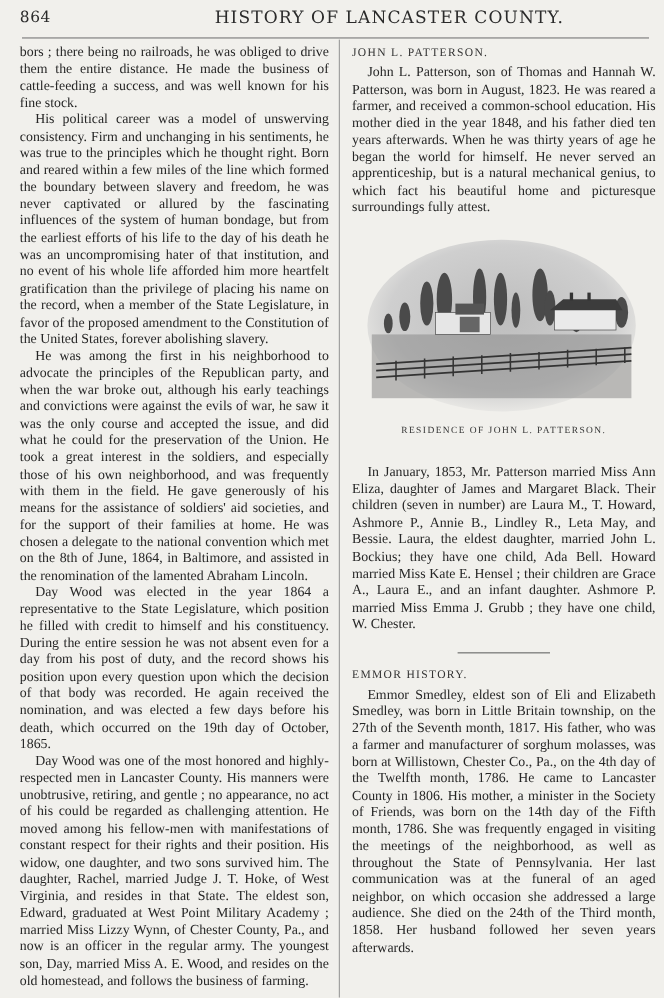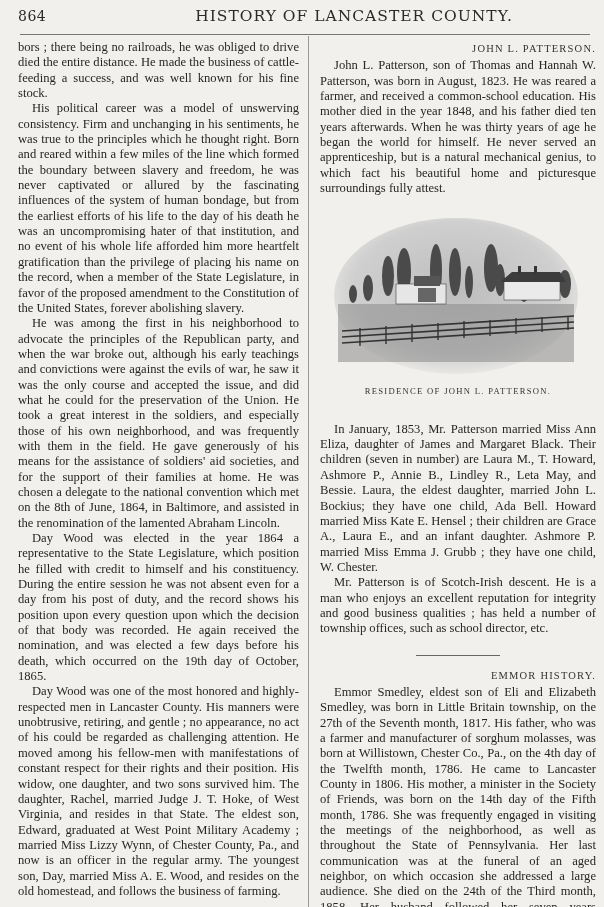--- a/index.html
+++ b/index.html
@@ -14,39 +14,39 @@
   .running-head { position: absolute; top: 8px; left: 18px; right: 6px; height: 20px; }
   .page-num { position: absolute; left: 0; top: 0; font-size: 14px; letter-spacing: 0.5px; }
   .head-title { position: absolute; left: 12px; right: 0; text-align: center; top: -1px; font-size: 15.5px; letter-spacing: 1px; padding-left: 80px; }
   .head-rule { position: absolute; top: 34px; left: 20px; width: 570px; height: 1px; background: #777; }
   .col-divider { position: absolute; top: 36px; left: 308px; width: 1px; height: 871px; background: #999; }
   .col { position: absolute; top: 40px; font-family: "Liberation Serif", serif; font-size: 12.6px; line-height: 15.35px; text-align: justify; color: #262626; }
   .col.left { left: 18px; width: 281px; }
   .col.right { left: 320px; width: 276px; }
   .col p { margin: 0; text-indent: 14px; hyphens: manual; }
   .col p.cont { text-indent: 0; }
-  .section-title { text-align: right; font-size: 10.5px; letter-spacing: 1.2px; margin: 1px 0 2px 0; color: #333; }
+  .section-title { text-align: left; font-size: 10.5px; letter-spacing: 1.2px; margin: 1px 0 2px 0; color: #333; }
   .figure { position: relative; height: 178px; margin: 8px 0 2px 0; }
   .figure svg { position: absolute; left: 8px; top: 0; }
   .caption { text-align: center; font-size: 8.6px; letter-spacing: 1.3px; color: #333; margin-bottom: 22px; }
   .short-rule { width: 84px; height: 1px; background: #666; margin: 18px auto 12px auto; }
 </style>
 </head>
 <body>
 
 <div class="page">
   <div class="running-head">
     <span class="page-num">864</span>
     <div class="head-title">HISTORY OF LANCASTER COUNTY.</div>
   </div>
   <div class="head-rule"></div>
   <div class="col-divider"></div>
 
   <div class="col left">
-    <p class="cont">bors ; there being no railroads, he was obliged to drive died the entire distance. He made the business of cattle-feeding a success, and was well known for his fine stock.</p>
+    <p class="cont">bors ; there being no railroads, he was obliged to drive them the entire distance. He made the business of cattle-feeding a success, and was well known for his fine stock.</p>
     <p>His political career was a model of unswerving consistency. Firm and unchanging in his sentiments, he was true to the principles which he thought right. Born and reared within a few miles of the line which formed the boundary between slavery and freedom, he was never captivated or allured by the fascinating influences of the system of human bondage, but from the earliest efforts of his life to the day of his death he was an uncompromising hater of that institution, and no event of his whole life afforded him more heartfelt gratification than the privilege of placing his name on the record, when a member of the State Legislature, in favor of the proposed amendment to the Constitution of the United States, forever abolishing slavery.</p>
     <p>He was among the first in his neighborhood to advocate the principles of the Republican party, and when the war broke out, although his early teachings and convictions were against the evils of war, he saw it was the only course and accepted the issue, and did what he could for the preservation of the Union. He took a great interest in the soldiers, and especially those of his own neighborhood, and was frequently with them in the field. He gave generously of his means for the assistance of soldiers' aid societies, and for the support of their families at home. He was chosen a delegate to the national convention which met on the 8th of June, 1864, in Baltimore, and assisted in the renomination of the lamented Abraham Lincoln.</p>
     <p>Day Wood was elected in the year 1864 a representative to the State Legislature, which position he filled with credit to himself and his constituency. During the entire session he was not absent even for a day from his post of duty, and the record shows his position upon every question upon which the decision of that body was recorded. He again received the nomination, and was elected a few days before his death, which occurred on the 19th day of October, 1865.</p>
     <p>Day Wood was one of the most honored and highly-respected men in Lancaster County. His manners were unobtrusive, retiring, and gentle ; no appearance, no act of his could be regarded as challenging attention. He moved among his fellow-men with manifestations of constant respect for their rights and their position. His widow, one daughter, and two sons survived him. The daughter, Rachel, married Judge J. T. Hoke, of West Virginia, and resides in that State. The eldest son, Edward, graduated at West Point Military Academy ; married Miss Lizzy Wynn, of Chester County, Pa., and now is an officer in the regular army. The youngest son, Day, married Miss A. E. Wood, and resides on the old homestead, and follows the business of farming.</p>
   </div>
 
   <div class="col right">
     <div class="section-title">JOHN L. PATTERSON.</div>
     <p>John L. Patterson, son of Thomas and Hannah W. Patterson, was born in August, 1823. He was reared a farmer, and received a common-school education. His mother died in the year 1848, and his father died ten years afterwards. When he was thirty years of age he began the world for himself. He never served an apprenticeship, but is a natural mechanical genius, to which fact his beautiful home and picturesque surroundings fully attest.</p>
 
@@ -99,21 +99,20 @@
           <line x1="162" y1="116" x2="162" y2="132"></line>
           <line x1="188" y1="114" x2="188" y2="130"></line>
           <line x1="214" y1="113" x2="214" y2="128"></line>
           <line x1="240" y1="112" x2="240" y2="126"></line>
         </g>
       </svg>
     </div>
     <div class="caption">RESIDENCE OF JOHN L. PATTERSON.</div>
 
     <p>In January, 1853, Mr. Patterson married Miss Ann Eliza, daughter of James and Margaret Black. Their children (seven in number) are Laura M., T. Howard, Ashmore P., Annie B., Lindley R., Leta May, and Bessie. Laura, the eldest daughter, married John L. Bockius; they have one child, Ada Bell. Howard married Miss Kate E. Hensel ; their children are Grace A., Laura E., and an infant daughter. Ashmore P. married Miss Emma J. Grubb ; they have one child, W. Chester.</p>
-    <p>Mr. Patterson is of Scotch-Irish descent. He is a man who enjoys an excellent reputation for integrity and good business qualities ; has held a number of township offices, such as school director, etc.</p>
 
     <div class="short-rule"></div>
 
     <div class="section-title">EMMOR HISTORY.</div>
     <p>Emmor Smedley, eldest son of Eli and Elizabeth Smedley, was born in Little Britain township, on the 27th of the Seventh month, 1817. His father, who was a farmer and manufacturer of sorghum molasses, was born at Willistown, Chester Co., Pa., on the 4th day of the Twelfth month, 1786. He came to Lancaster County in 1806. His mother, a minister in the Society of Friends, was born on the 14th day of the Fifth month, 1786. She was frequently engaged in visiting the meetings of the neighborhood, as well as throughout the State of Pennsylvania. Her last communication was at the funeral of an aged neighbor, on which occasion she addressed a large audience. She died on the 24th of the Third month, 1858. Her husband followed her seven years afterwards.</p>
 
   </div>
 </div>
 
 </body></html>

